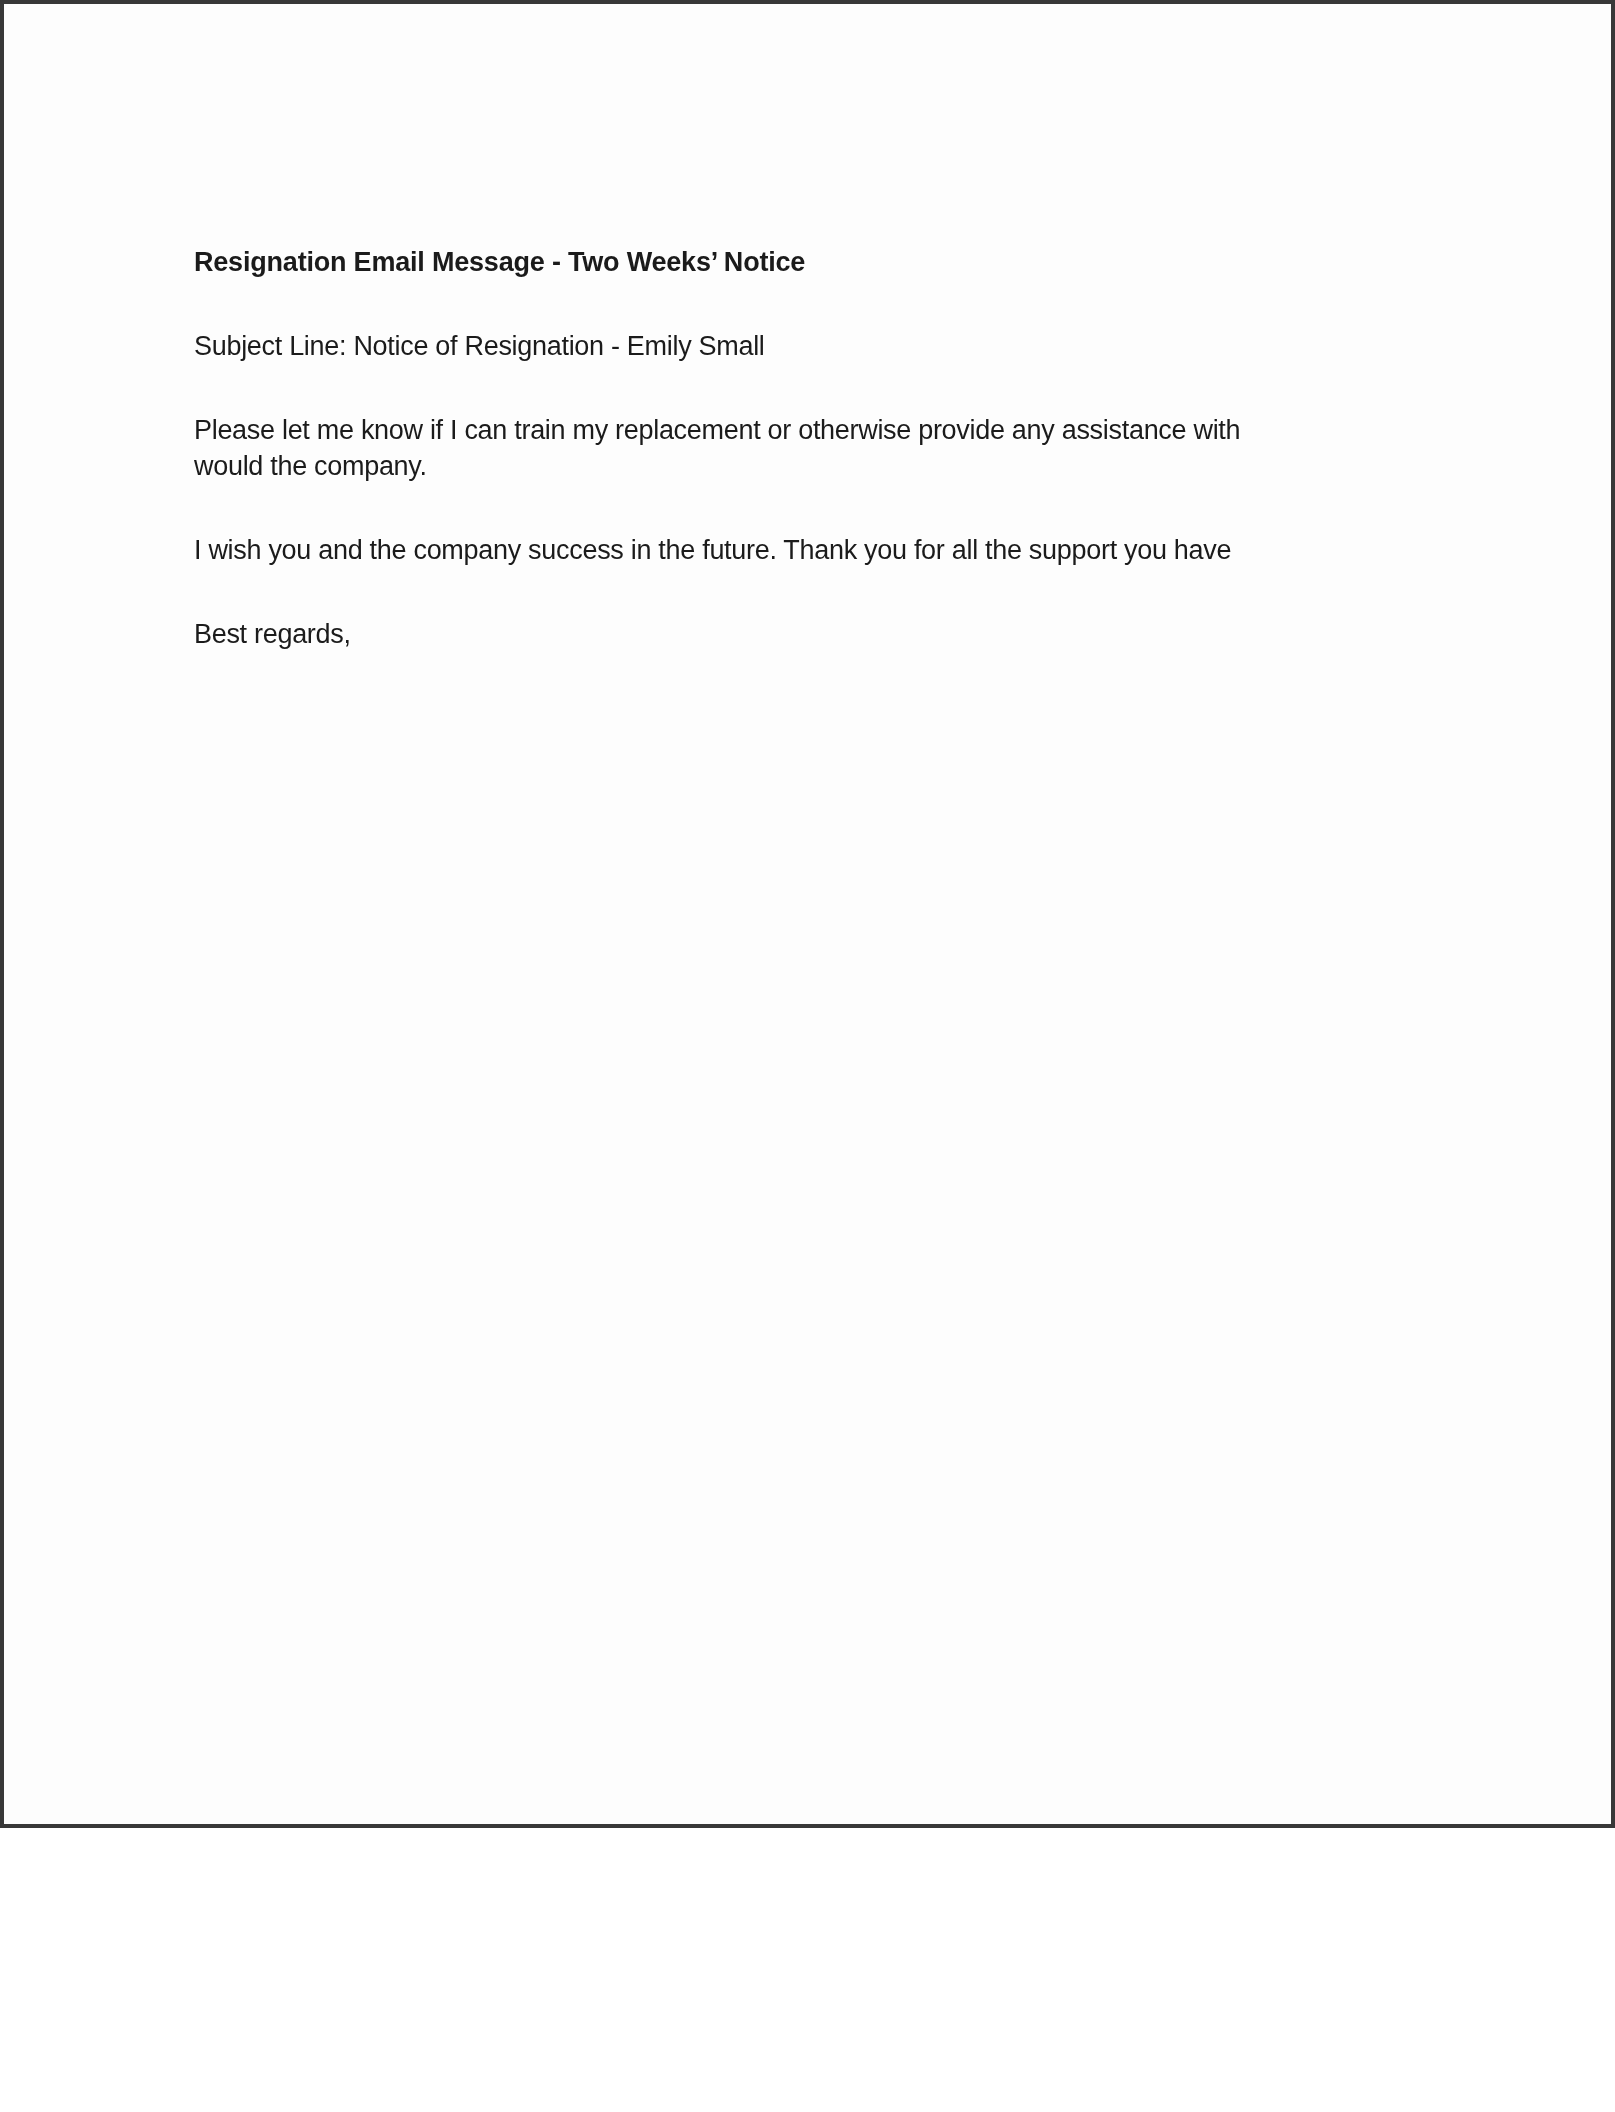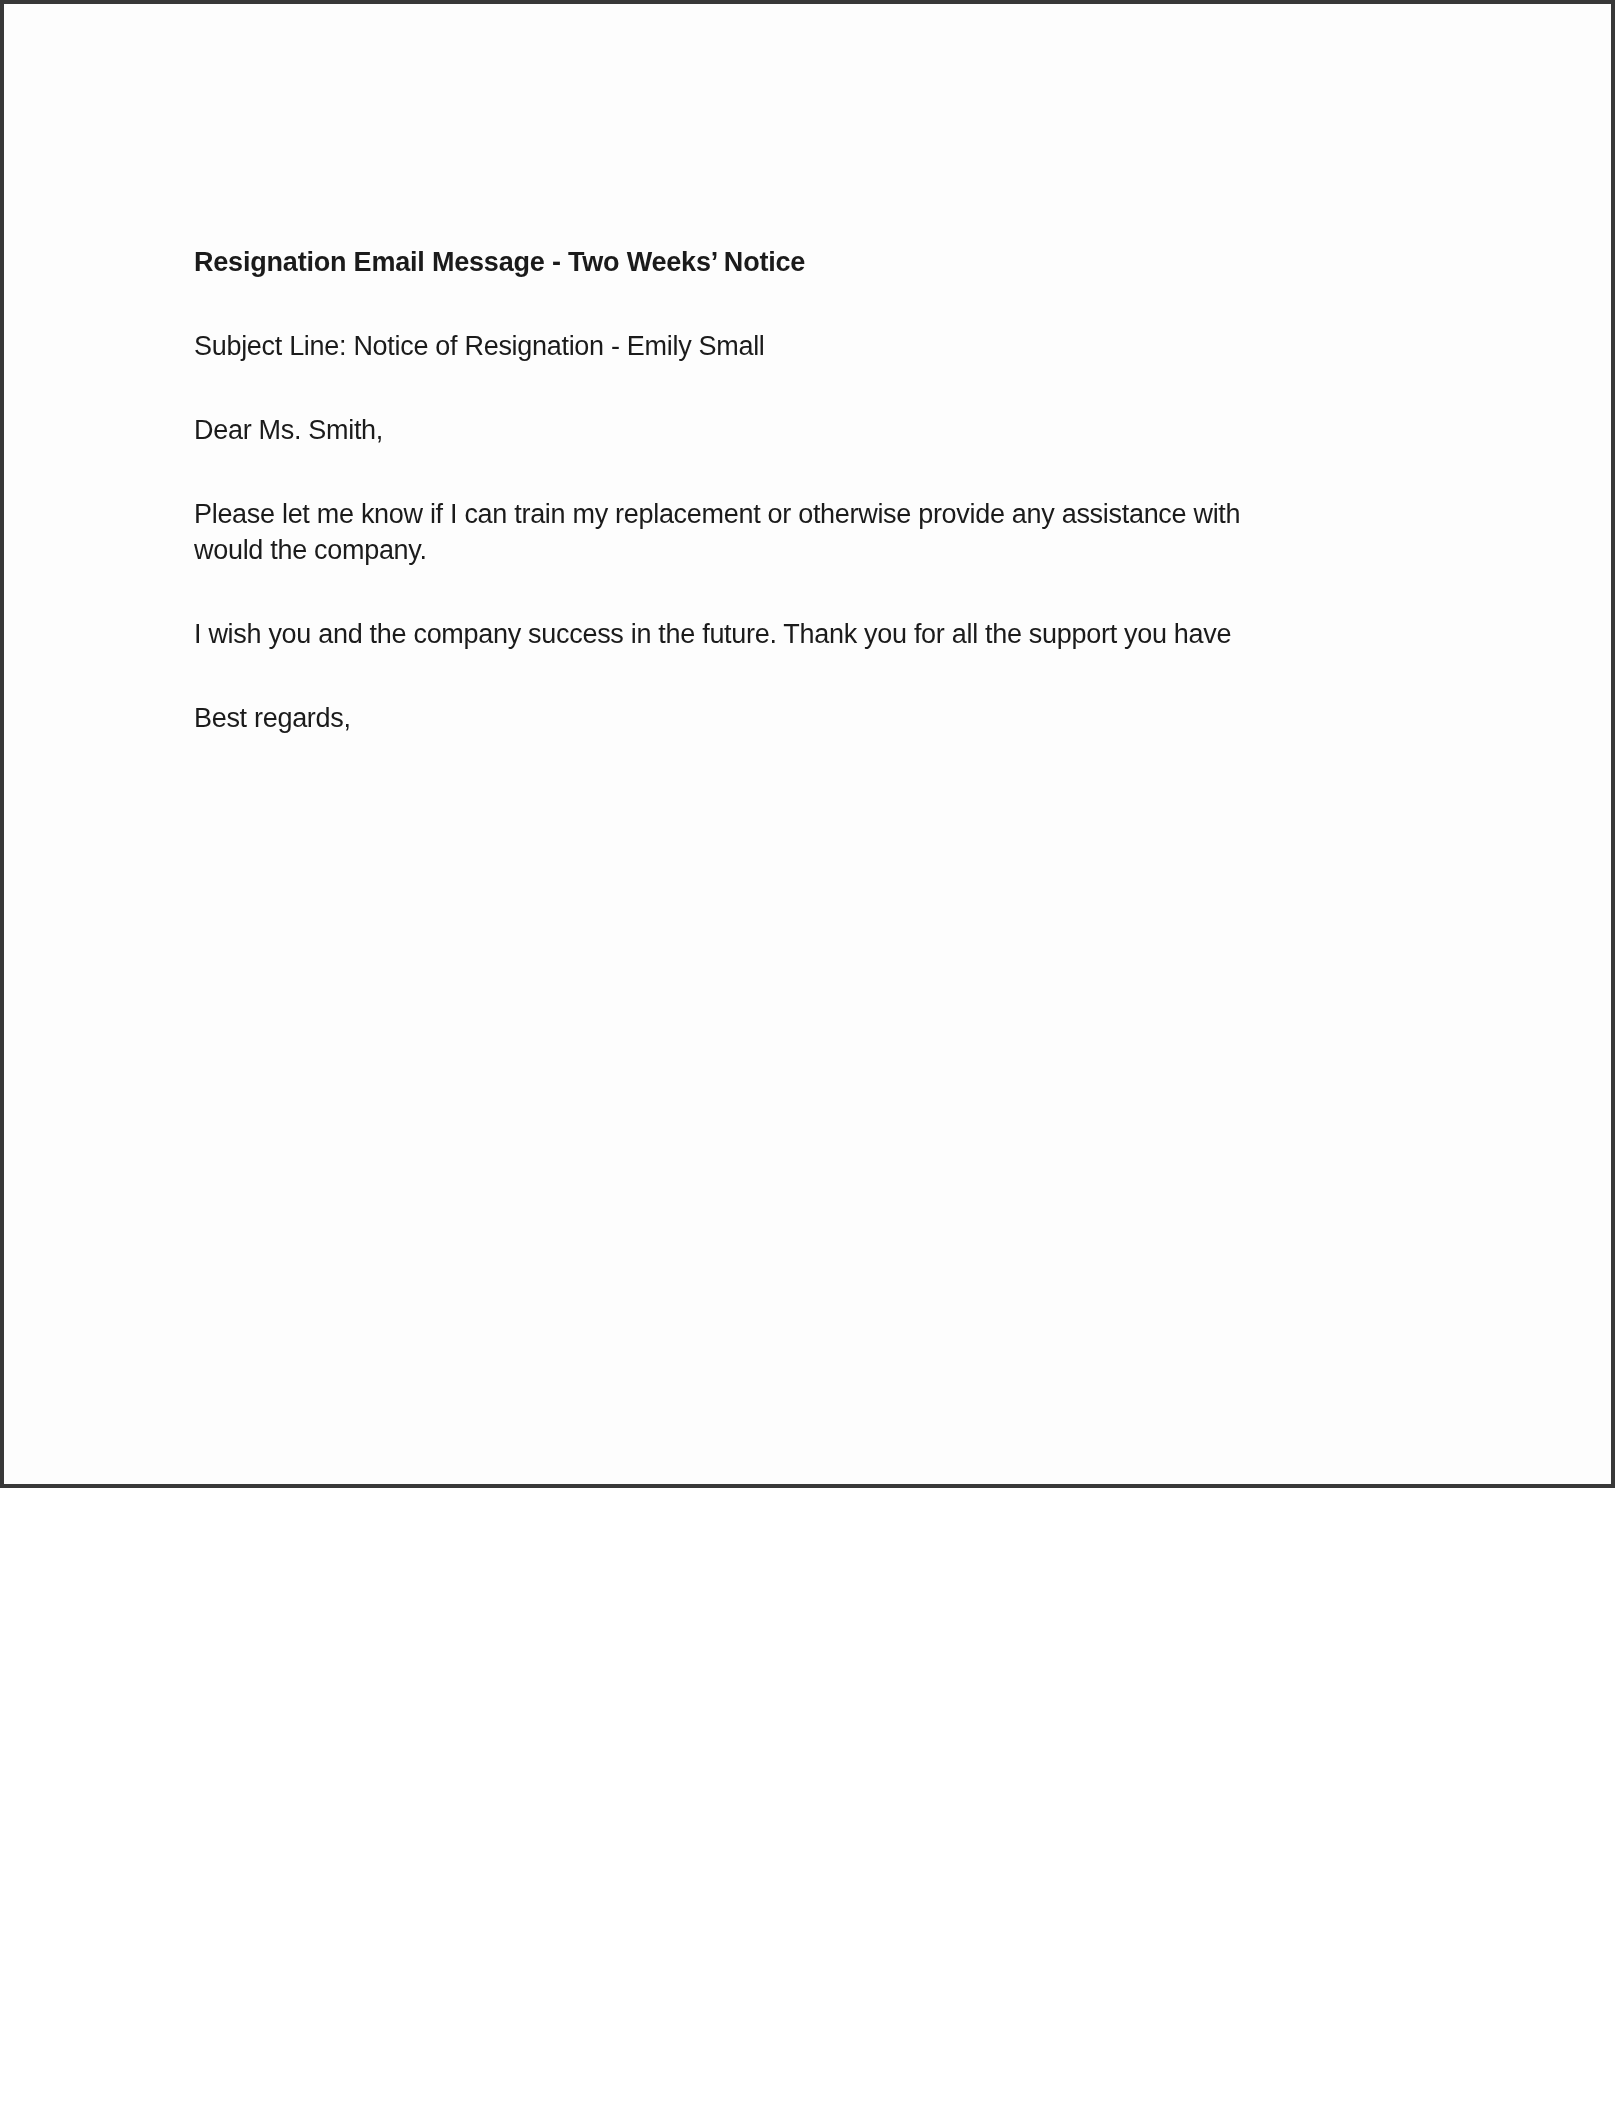--- a/index.html
+++ b/index.html
@@ -3,21 +3,21 @@
 <meta charset="utf-8">
 <style>
   html, body {
     margin: 0;
     padding: 0;
     background: #ffffff;
   }
   .page {
     position: relative;
     width: 1615px;
-    height: 1488px;
+    height: 1828px;
     box-sizing: border-box;
     background: #fdfdfd;
     border: 4px solid #383838;
     font-family: "Liberation Sans", sans-serif;
     color: #1b1b1b;
     overflow: hidden;
   }
   .doc-content {
     box-sizing: border-box;
     padding: 240px 0 0 190px;
@@ -43,21 +43,20 @@
 </head>
 <body>
 
 <div class="page">
   <div class="doc-content">
 
     <div class="block doc-title">Resignation Email Message - Two Weeks’ Notice</div>
 
     <div class="block"><span class="subject-label">Subject Line:</span><span> Notice of Resignation - Emily Small</span></div>
 
-    <div class="block">Dear Ms. Smith,</div>
 
 
     <div class="block">
       <div class="line">Please let me know if I can train my replacement or otherwise provide any assistance with</div>
       <div class="line">would the company.</div>
     </div>
 
     <div class="block">
       <div class="line">I wish you and the company success in the future. Thank you for all the support you have</div>
     </div>

